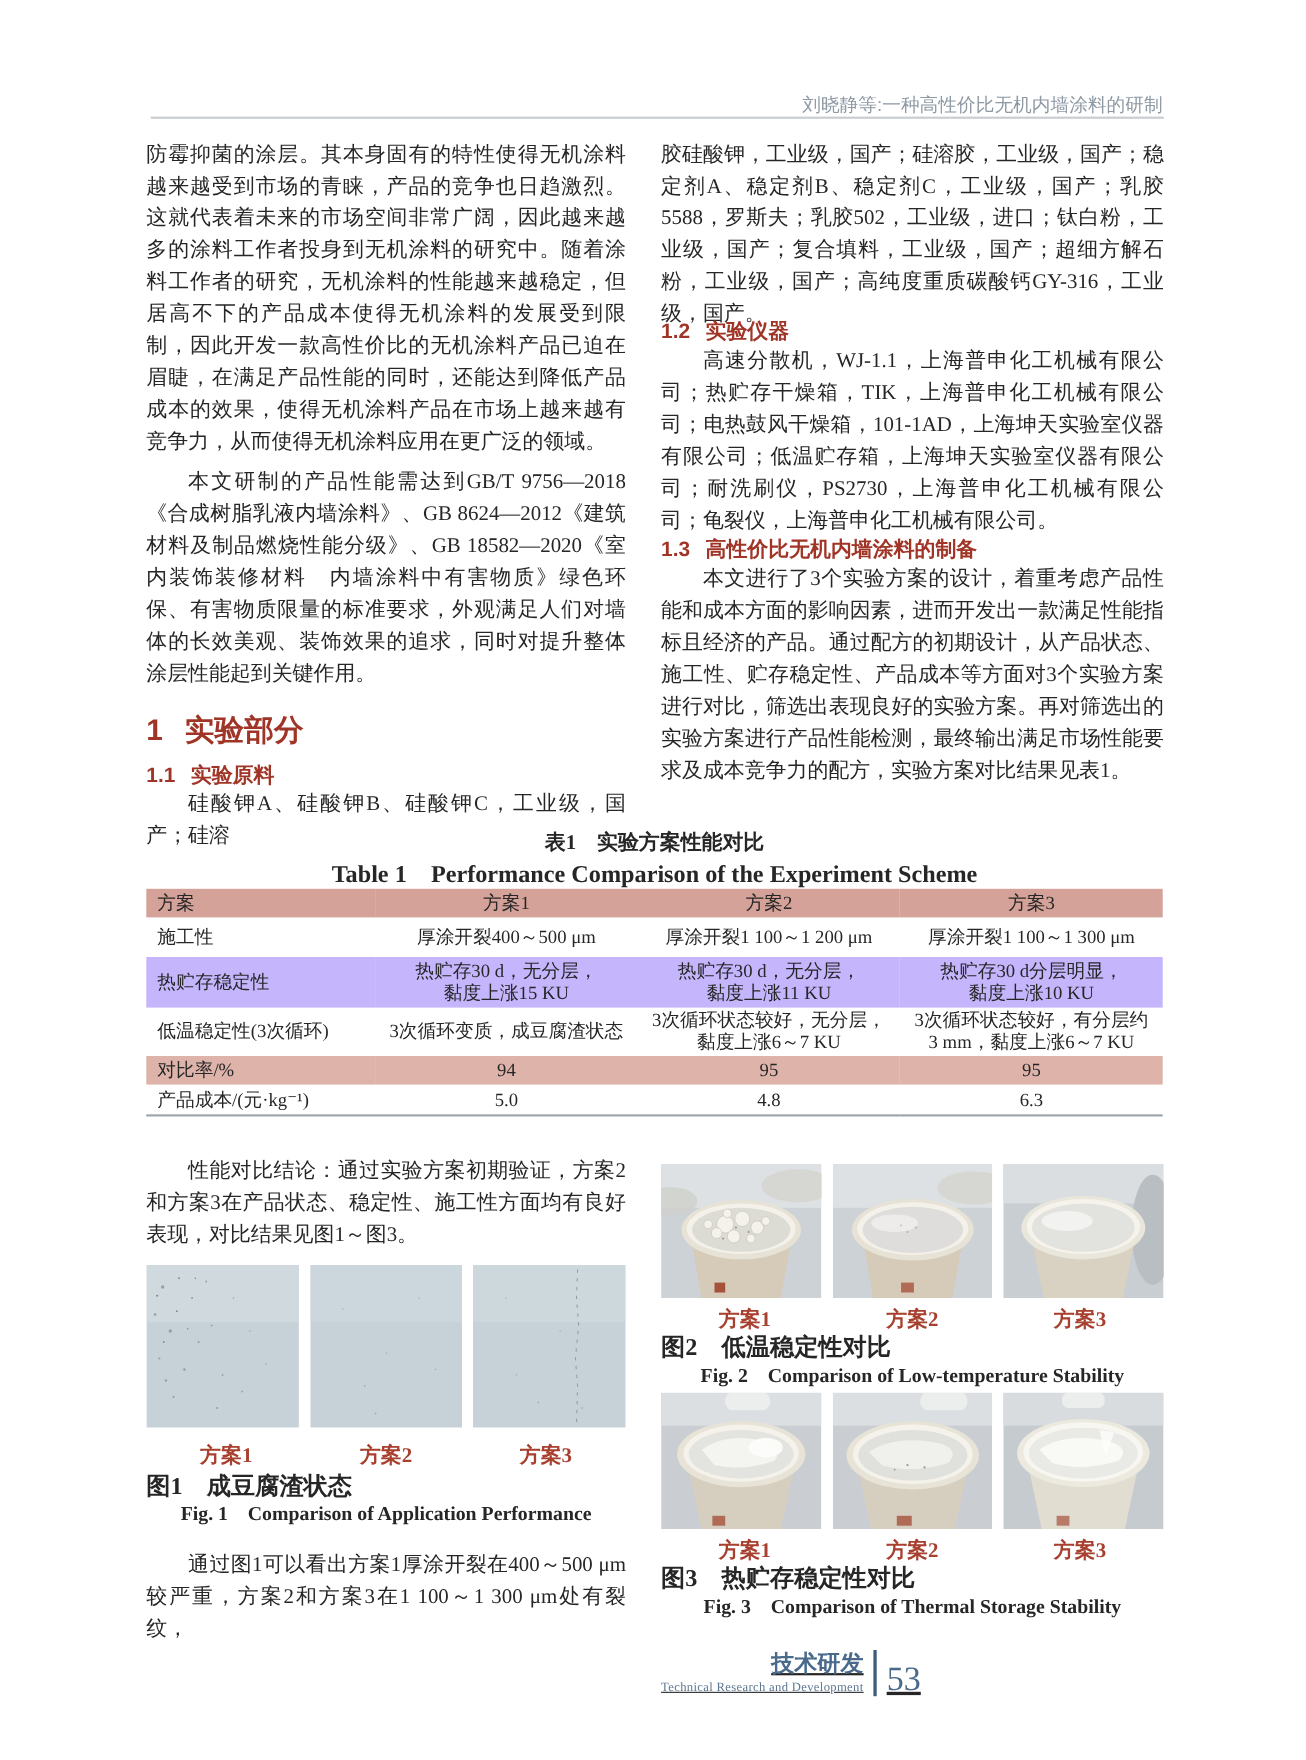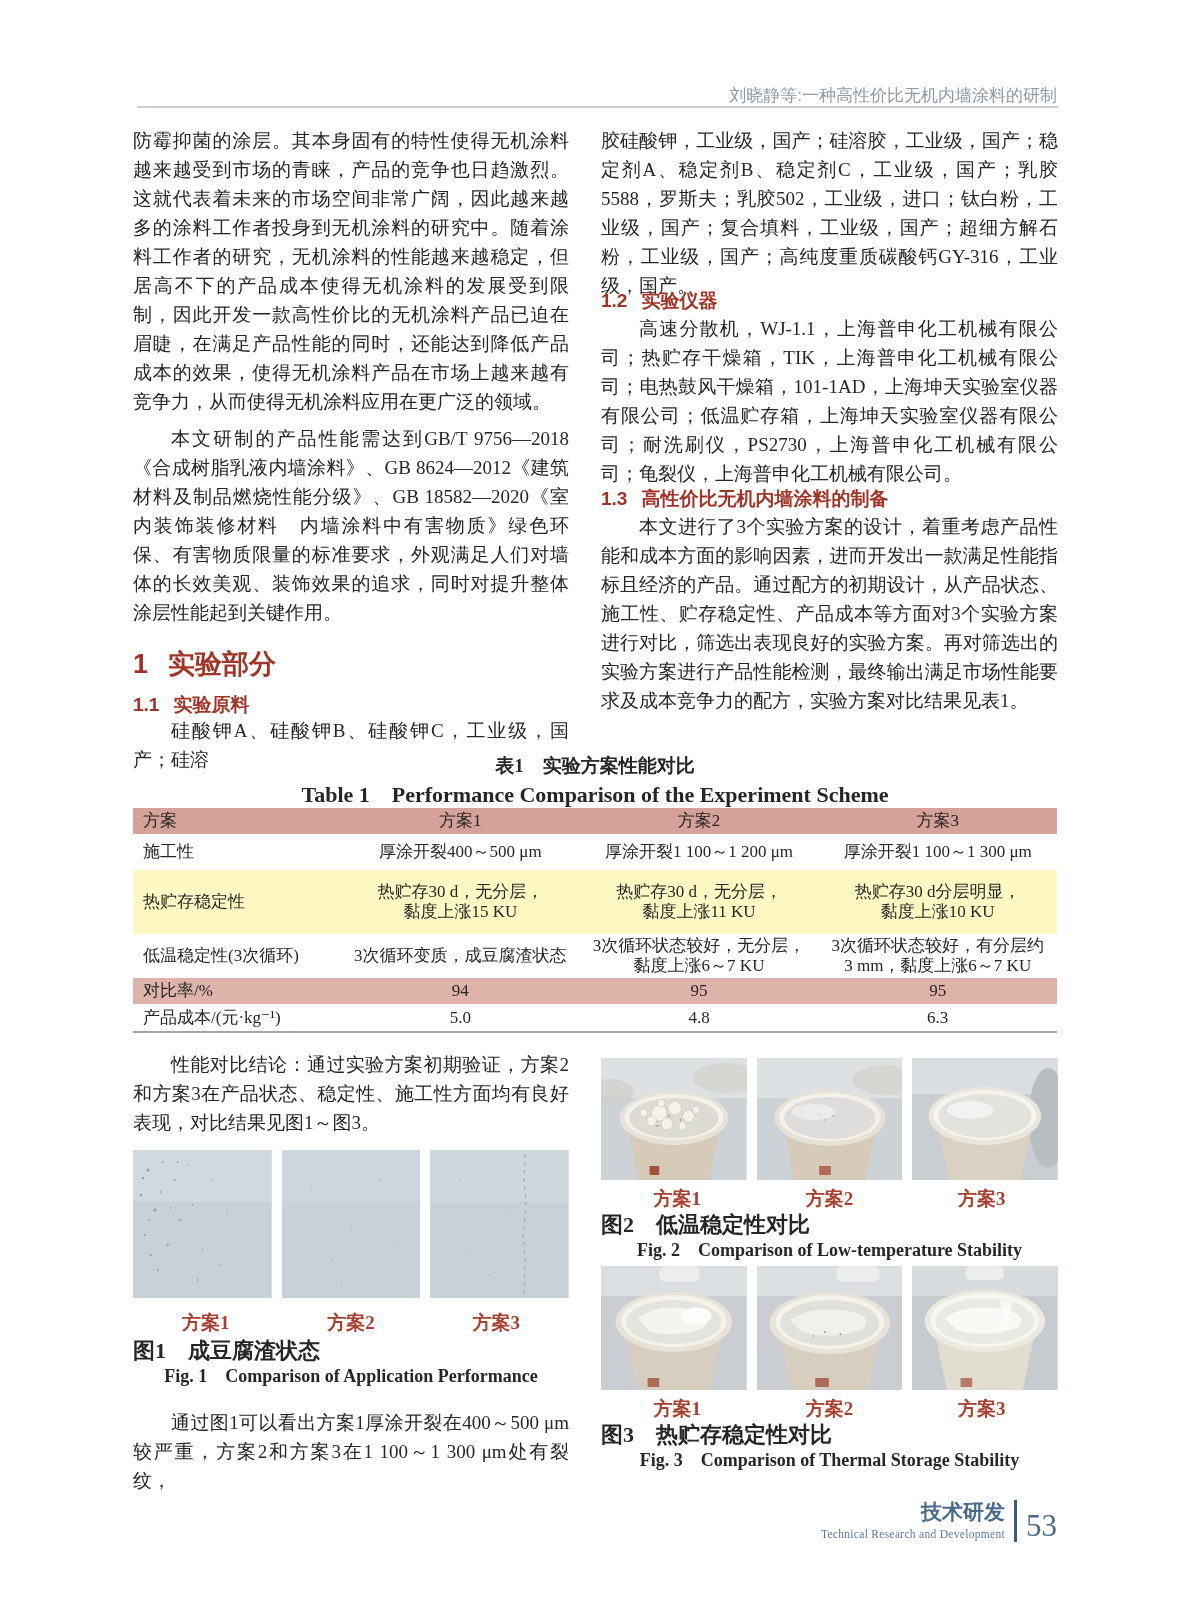--- a/index.html
+++ b/index.html
@@ -27,36 +27,36 @@
   
   .tbl-title-cn{left:133px;width:924px;text-align:center;font-weight:bold;font-size:19px;}
   .tbl-title-en{left:133px;width:924px;text-align:center;font-weight:bold;font-size:22px;}
   table.perf{left:133px;width:924px;border-collapse:collapse;table-layout:fixed;
              font-size:17px;line-height:20px;border-bottom:2px solid #9fa6ad;}
   table.perf th,table.perf td{padding:2px 4px;vertical-align:middle;font-weight:normal;white-space:pre-line;}
   table.perf th:first-child,table.perf td:first-child{text-align:left;padding-left:10px;width:21%;}
   table.perf th,table.perf td{text-align:center;}
   tr.hdr{background:#d5a299;height:26px;}
   tr.r1{height:36px;}
-  tr.r2{background:#fef9c3;height:64px;}
+  tr.r2{background:#c4b5fd;height:46px;}
   tr.r3{height:44px;}
   tr.r4{background:#ddb3aa;height:26px;}
   tr.r5{height:28px;}
 
   
   .photo-row{display:flex;gap:10px;}
   .photo-row .ph{flex:1;overflow:hidden;}
   .ph svg{display:block;width:100%;height:100%;}
   .fig-labels{display:flex;}
   .fig-labels span{flex:1;text-align:center;font-weight:bold;font-size:19px;color:#a8402f;}
   .fig-cap-cn{text-align:left;font-weight:bold;font-size:22px;}
   .fig-cap-en{text-align:center;font-weight:bold;font-size:18px;}
 
   
-  .footer{top:1498px;left:601px;width:456px;display:flex;justify-content:flex-end;align-items:flex-start;}
+  .footer{top:1498px;left:601px;width:456px;display:flex;align-items:flex-start;text-decoration:underline;}
   .f-text{text-align:right;}
   .f-cn{font-family:"Liberation Sans","DejaVu Sans",sans-serif;font-weight:bold;font-size:21px;color:#4a6a8b;}
   .f-en{font-size:11.5px;color:#5e7894;margin-top:2px;letter-spacing:0.3px;}
   .f-bar{width:3px;height:42px;background:#3f5d7a;margin:2px 9px 0 9px;}
   .f-page{font-size:31px;color:#4a6a8b;padding-top:10px;}
 </style>
 </head>
 <body>
 
 <div class="page">

